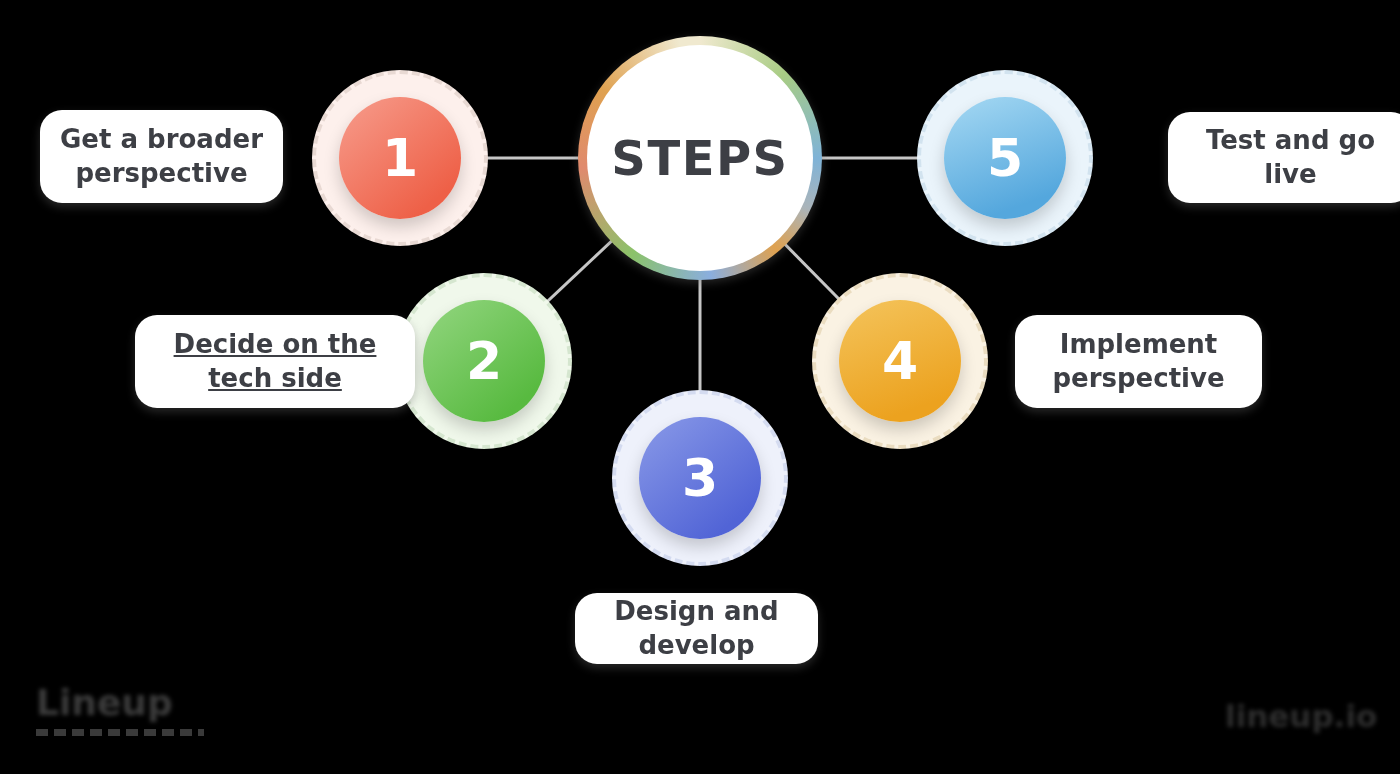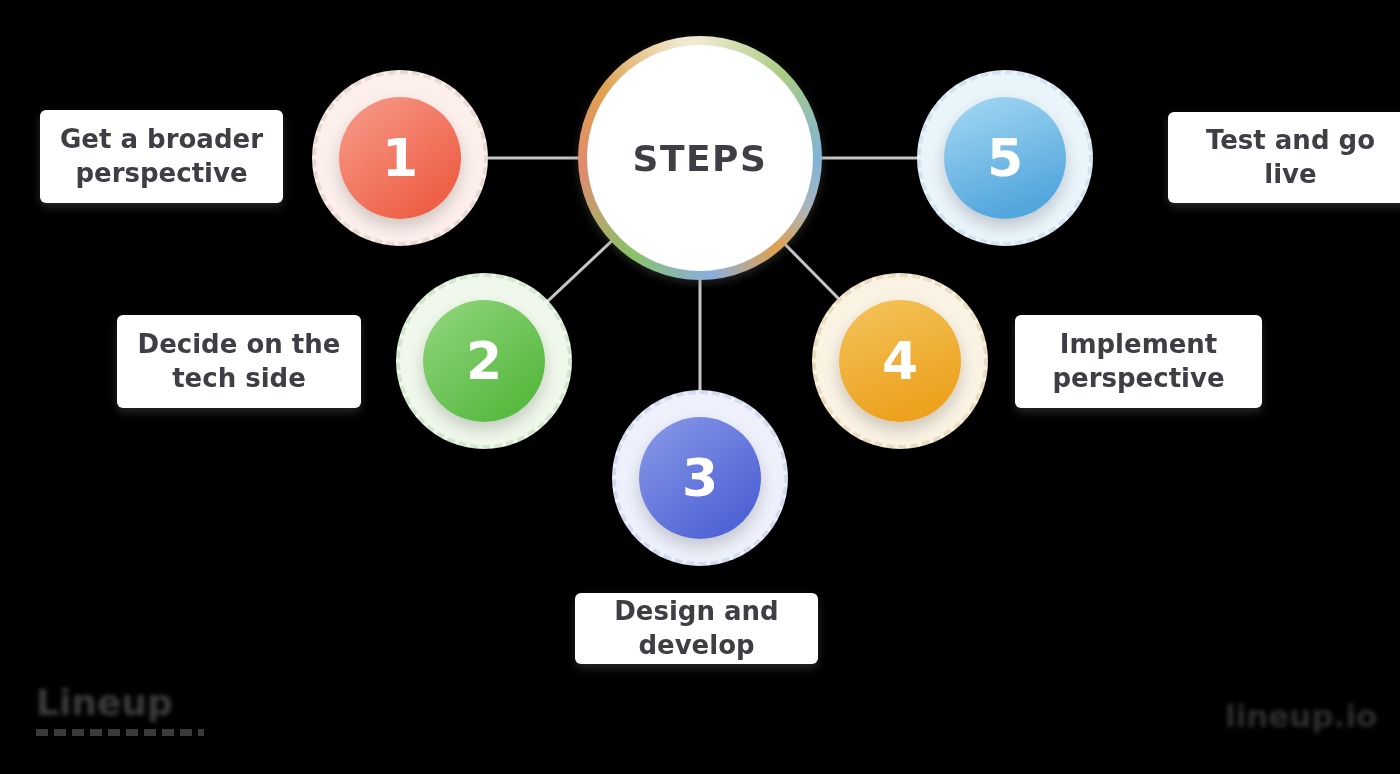--- a/index.html
+++ b/index.html
@@ -10,47 +10,47 @@
   .connectors{position:absolute;left:0;top:0;z-index:0;}
 
   
   .center-wrap{position:absolute;left:578px;top:36px;width:244px;height:244px;border-radius:50%;
     z-index:2;display:flex;align-items:center;justify-content:center;
     background:conic-gradient(from 0deg,#f0e9cf 0deg,#a8cc84 45deg,#7fb3d7 90deg,#aab4ba 115deg,
       #dfa14f 140deg,#8aaede 175deg,#8bc26a 215deg,#e08a6e 265deg,#dfa150 305deg,#f0e9cf 350deg,#f0e9cf 360deg);
     box-shadow:0 3px 10px rgba(110,110,110,.35);}
   .center-inner{width:226px;height:226px;border-radius:50%;background:#fff;
     display:flex;align-items:center;justify-content:center;}
-  .center-title{font-size:36px;font-weight:bold;letter-spacing:1.5px;color:#3d3f45;}
+  .center-title{font-size:48px;font-weight:bold;letter-spacing:1.5px;color:#3d3f45;}
 
   
   .step{position:absolute;width:176px;height:176px;border-radius:50%;z-index:2;
     display:flex;align-items:center;justify-content:center;border:4px dashed #ddd;box-sizing:border-box;}
   .step-core{width:122px;height:122px;border-radius:50%;display:flex;align-items:center;justify-content:center;
     box-shadow:0 8px 16px rgba(0,0,0,.18);}
   .step-num{font-size:52px;font-weight:bold;color:#fff;line-height:1;}
 
   .s1{left:312px;top:70px;background:#fdf0ec;border-color:#e8d9d3;}
   .s1 .step-core{background:linear-gradient(140deg,#f79d8d 0%,#ee6047 82%);}
   .s2{left:396px;top:273px;background:#f0f8eb;border-color:#d5e6cf;}
   .s2 .step-core{background:linear-gradient(140deg,#93d680 0%,#58ba40 82%);}
   .s3{left:612px;top:390px;background:#eef1fb;border-color:#d4dbf0;}
   .s3 .step-core{background:linear-gradient(140deg,#8a9ae8 0%,#5164d6 82%);}
   .s4{left:812px;top:273px;background:#faf2e3;border-color:#eadcc0;}
   .s4 .step-core{background:linear-gradient(160deg,#f4c45c 0%,#eca21f 82%);}
   .s5{left:917px;top:70px;background:#eaf4fb;border-color:#d2e3ef;}
   .s5 .step-core{background:linear-gradient(160deg,#a6d9f3 0%,#54a7dd 82%);}
 
   
-  .card{position:absolute;background:#fff;border-radius:6px;z-index:2;box-sizing:border-box;
+  .card{position:absolute;background:#fff;border-radius:22px;z-index:2;box-sizing:border-box;
     display:flex;align-items:center;justify-content:center;text-align:center;
     font-size:26px;font-weight:600;color:#3d3f45;line-height:1.3;padding:0 14px;
     box-shadow:0 4px 10px rgba(105,105,105,.38);}
   .c1{left:40px;top:110px;width:243px;height:93px;}
-  .c2{left:117px;top:315px;width:244px;height:93px;}
+  .c2{left:135px;top:315px;width:280px;height:93px;text-decoration:underline;}
   .c3{left:575px;top:593px;width:243px;height:71px;}
   .c4{left:1015px;top:315px;width:247px;height:93px;}
   .c5{left:1168px;top:112px;width:245px;height:91px;}
 
   
   .wm-left{position:absolute;left:36px;top:682px;z-index:1;color:#3b3b3b;font-size:36px;font-weight:bold;
     filter:blur(2px);letter-spacing:0px;}
   .wm-left-underline{position:absolute;left:36px;top:729px;width:168px;height:7px;z-index:1;
     background:repeating-linear-gradient(90deg,#3a3a3a 0 12px,transparent 12px 18px);}
   .wm-right{position:absolute;left:1225px;top:698px;z-index:1;color:#2e2e2e;font-size:31px;font-weight:bold;

